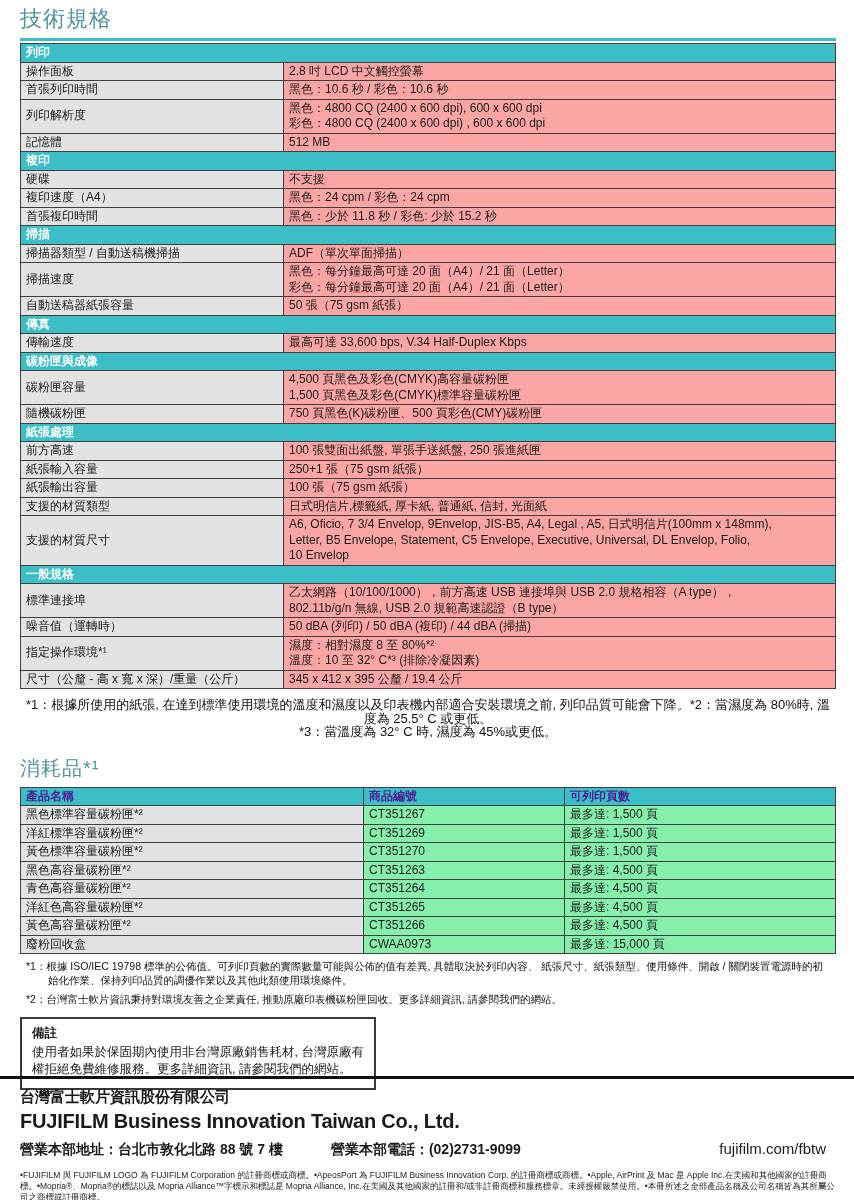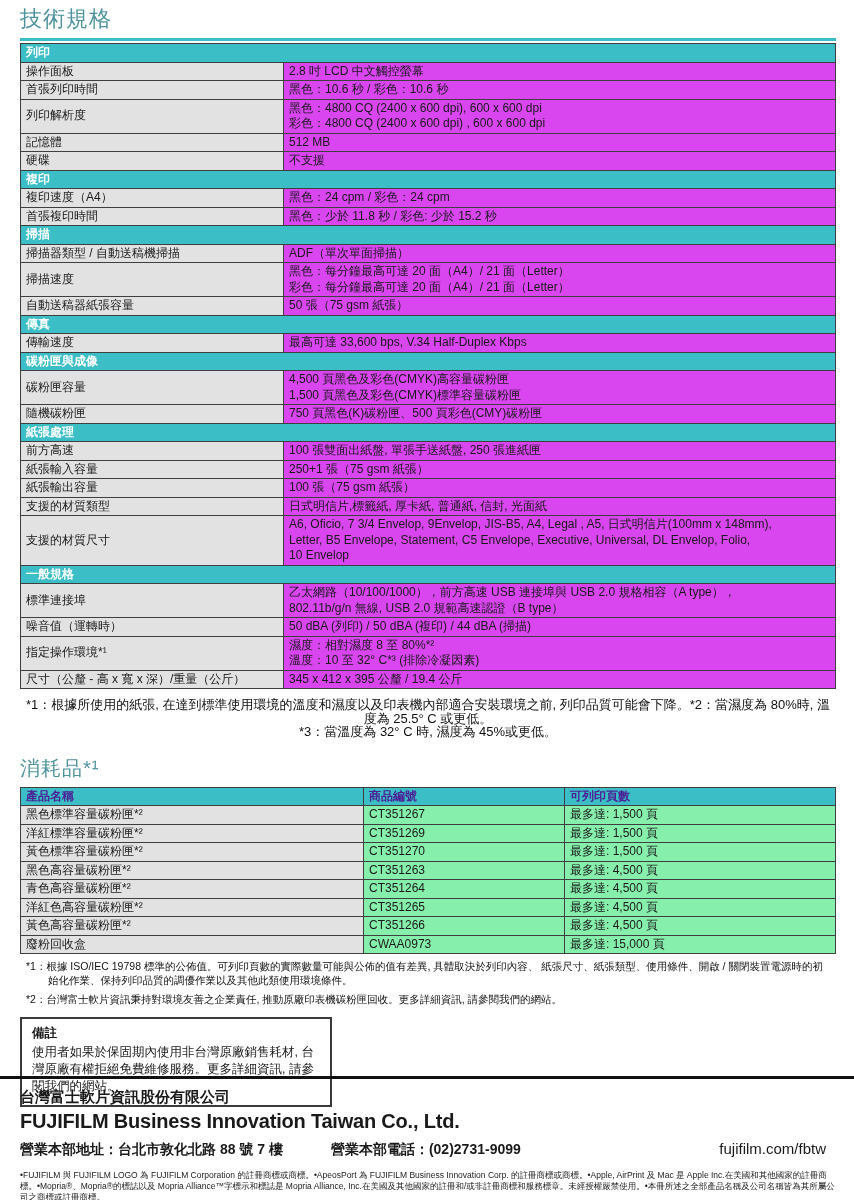--- a/index.html
+++ b/index.html
@@ -26,40 +26,40 @@
   td,th{
     border:1px solid var(--border);
     padding:1px 5px;line-height:15.5px;vertical-align:top;
     overflow:hidden;text-align:left;
   }
   td.section-cell{
     background:var(--accent);color:#ffffff;font-weight:bold;
     font-size:12px;padding:1px 5px;
   }
   td.label-cell{background:var(--label-bg);vertical-align:middle;}
-  td.value-cell{background:#d946ef;white-space:pre-line;}
+  td.value-cell{background:#fca5a5;white-space:pre-line;}
   table.spec col.c-label{width:263px;}
   th.cons-head{
     background:var(--accent);color:#4c1d95;font-weight:bold;font-size:12px;
     padding:1px 5px;line-height:15.5px;
   }
   td.cons-name{background:var(--label-bg);}
   td.cons-code,td.cons-pages{background:#86efac;}
   table.consumables col.c-name{width:343px;}
   table.consumables col.c-code{width:201px;}
   .footnotes{font-size:13px;line-height:13.5px;margin-top:9px;color:#111;text-align:center;}
   .footnotes .fline{margin:0;}
   .cons-title{
     font-size:20px;font-weight:400;color:var(--title-text);
     margin:16px 0 5px 0;letter-spacing:1px;
   }
   .cons-footnotes{font-size:10.5px;line-height:13.5px;margin-top:4px;color:#111;}
   .cons-footnotes .hang{padding-left:22px;text-indent:-22px;margin:6px;}
   .note-box{
-    margin-top:10px;width:312px;border:2px solid #3a3a3a;
+    margin-top:10px;width:356px;border:2px solid #3a3a3a;
     padding:6px 10px 10px 10px;font-size:12.5px;line-height:17px;
   }
   .note-box .note-title{font-weight:bold;margin-bottom:2px;}
   .footer{
     position:absolute;left:0;right:0;top:1076px;
     border-top:3px solid #111;
     padding:9px 18px 0 20px;
   }
   .company-cn{font-weight:bold;font-size:15px;}
   .company-en{font-weight:bold;font-size:20px;margin-top:3px;letter-spacing:-0.2px;}
@@ -97,25 +97,25 @@
         <tr>
           <td class="label-cell">列印解析度</td>
           <td class="value-cell">黑色：4800 CQ (2400 x 600 dpi), 600 x 600 dpi
 彩色：4800 CQ (2400 x 600 dpi) , 600 x 600 dpi</td>
         </tr>
         <tr>
           <td class="label-cell">記憶體</td>
           <td class="value-cell">512 MB</td>
         </tr>
         <tr>
+          <td class="section-cell" colspan="2">複印</td>
+        </tr>
+        <tr>
           <td class="label-cell">硬碟</td>
           <td class="value-cell">不支援</td>
-        </tr>
-        <tr>
-          <td class="section-cell" colspan="2">複印</td>
         </tr>
         <tr>
           <td class="label-cell">複印速度（A4）</td>
           <td class="value-cell">黑色：24 cpm / 彩色：24 cpm</td>
         </tr>
         <tr>
           <td class="label-cell">首張複印時間</td>
           <td class="value-cell">黑色：少於 11.8 秒 / 彩色: 少於 15.2 秒</td>
         </tr>
         <tr>

